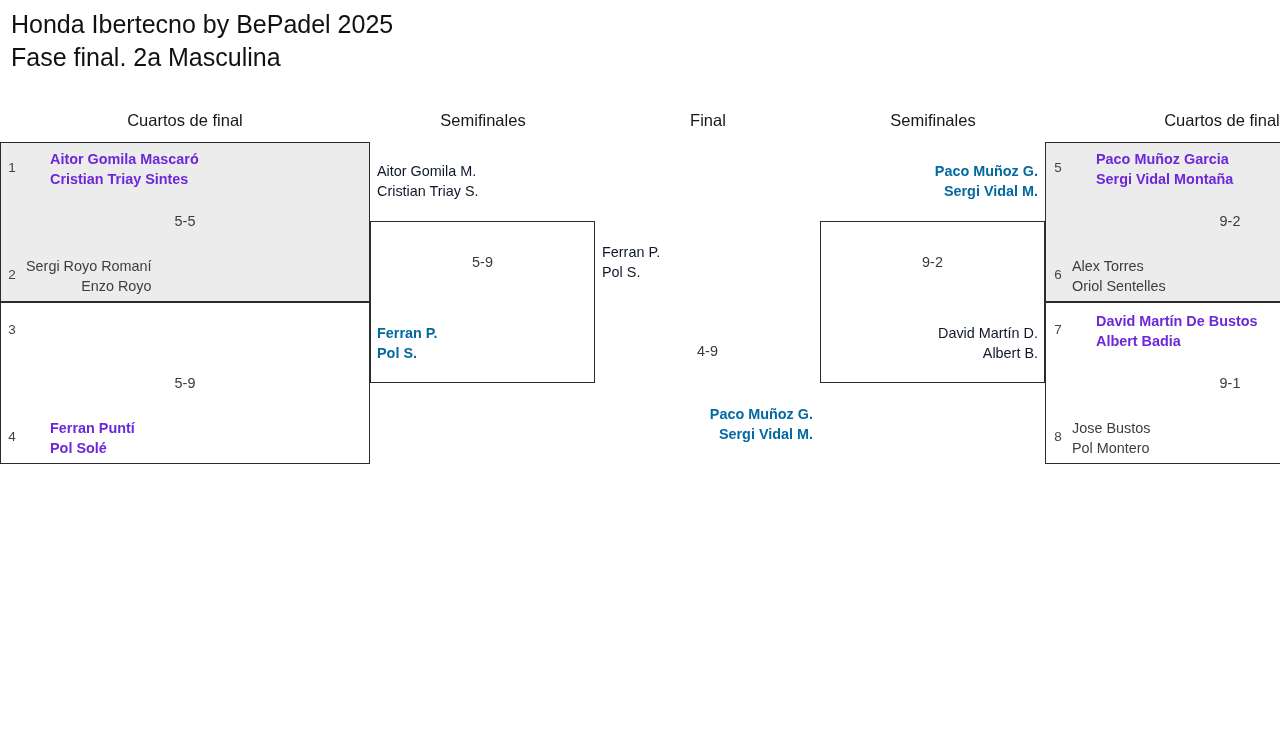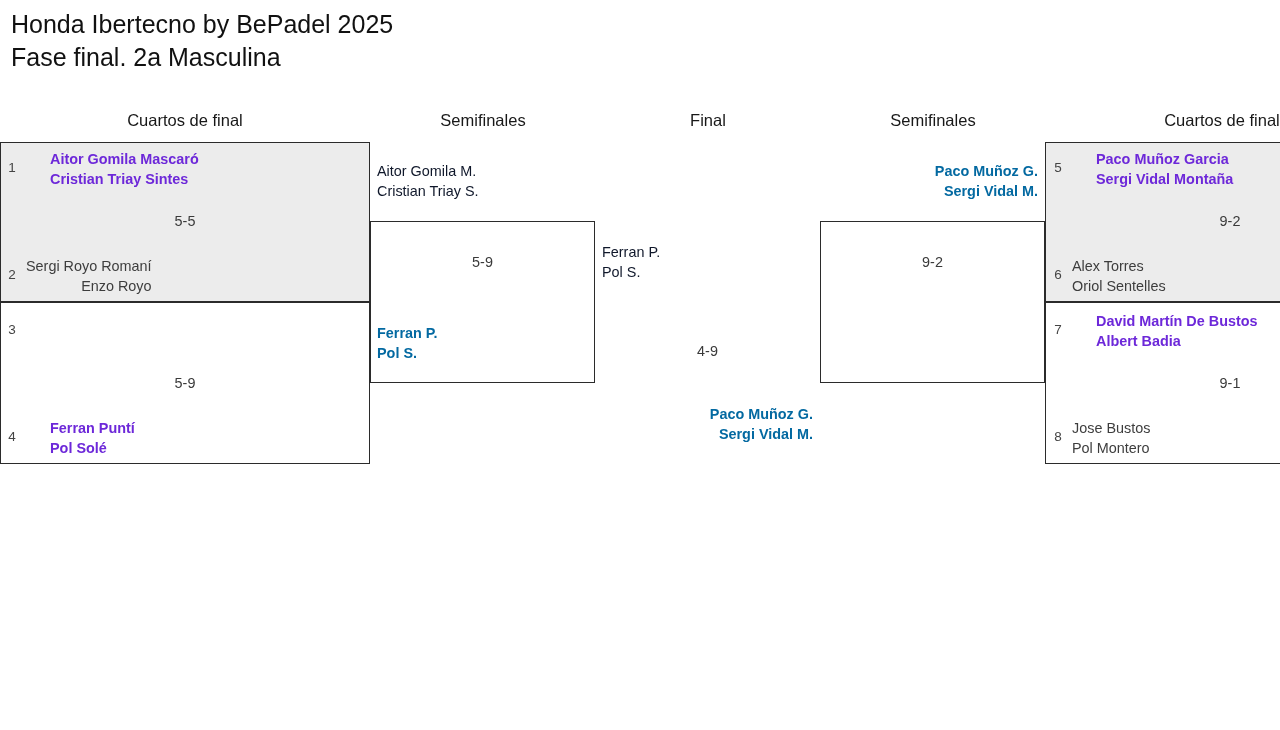--- a/index.html
+++ b/index.html
@@ -151,20 +151,21 @@
   <div class="score" style="left:595px; top:334px; width:225px; text-align:center;margin-top:8px;">4-9</div>
 
   <div class="label-block winner right" style="left:613px; top:405px; width:200px;"><span>Paco Muñoz G.</span><br><span>Sergi Vidal M.</span></div>
 
   <div class="match-box" id="sf-r" style="left:820px; top:221px; width:225px; height:162px;"></div>
 
   <div class="label-block winner right" style="left:838px; top:162px; width:200px;"><span>Paco Muñoz G.</span><br><span>Sergi Vidal M.</span></div>
 
   <div class="score" style="left:820px; top:253px; width:225px; text-align:center;">9-2</div>
 
+  <div class="label-block right" style="left:838px; top:324px; width:200px;"><span>David Martín D.</span><br><span>Albert B.</span></div>
 
   <div class="match-box shaded" id="qf-r1" style="left:1045px; top:142px; width:370px; height:160px;"></div>
 
   <div class="seed" style="left:1048px; top:160px;">5</div>
   <div class="team winner" style="left:1072px; top:150px;"><span>Paco Muñoz Garcia</span><br><span>Sergi Vidal Montaña</span></div>
 
   <div class="score" style="left:1045px; top:212px; width:370px; text-align:center;">9-2</div>
 
   <div class="seed" style="left:1048px; top:267px;">6</div>
   <div class="team" style="left:1072px; top:257px;"><span>Alex Torres</span><br><span>Oriol Sentelles</span></div>

